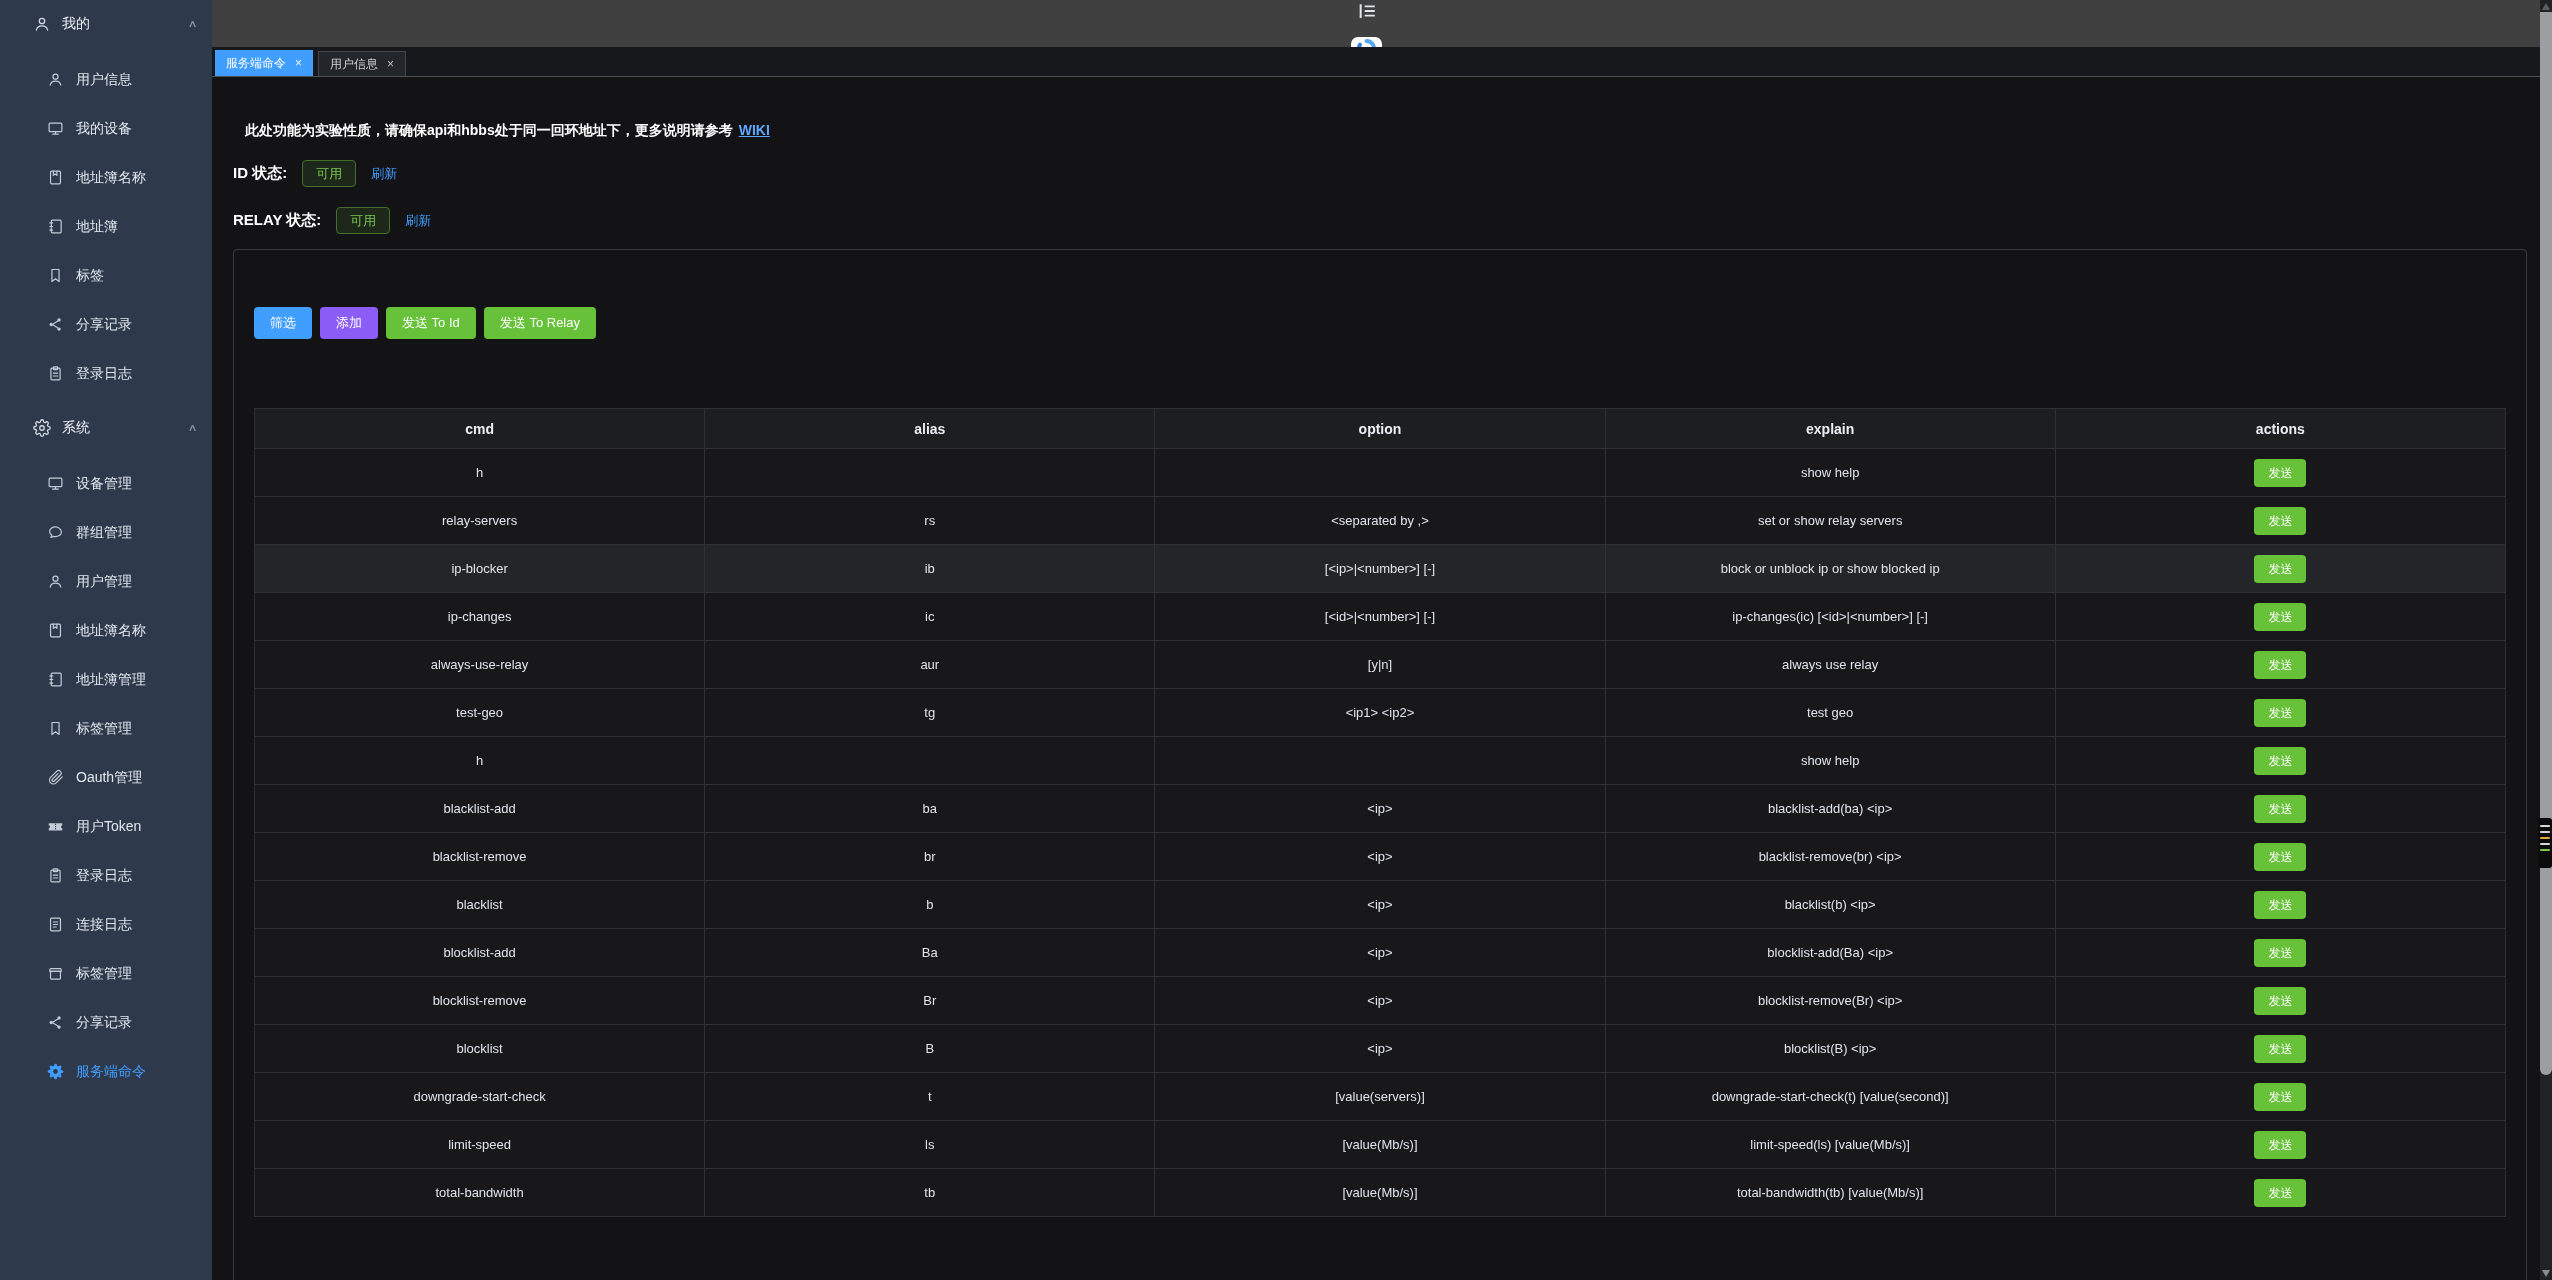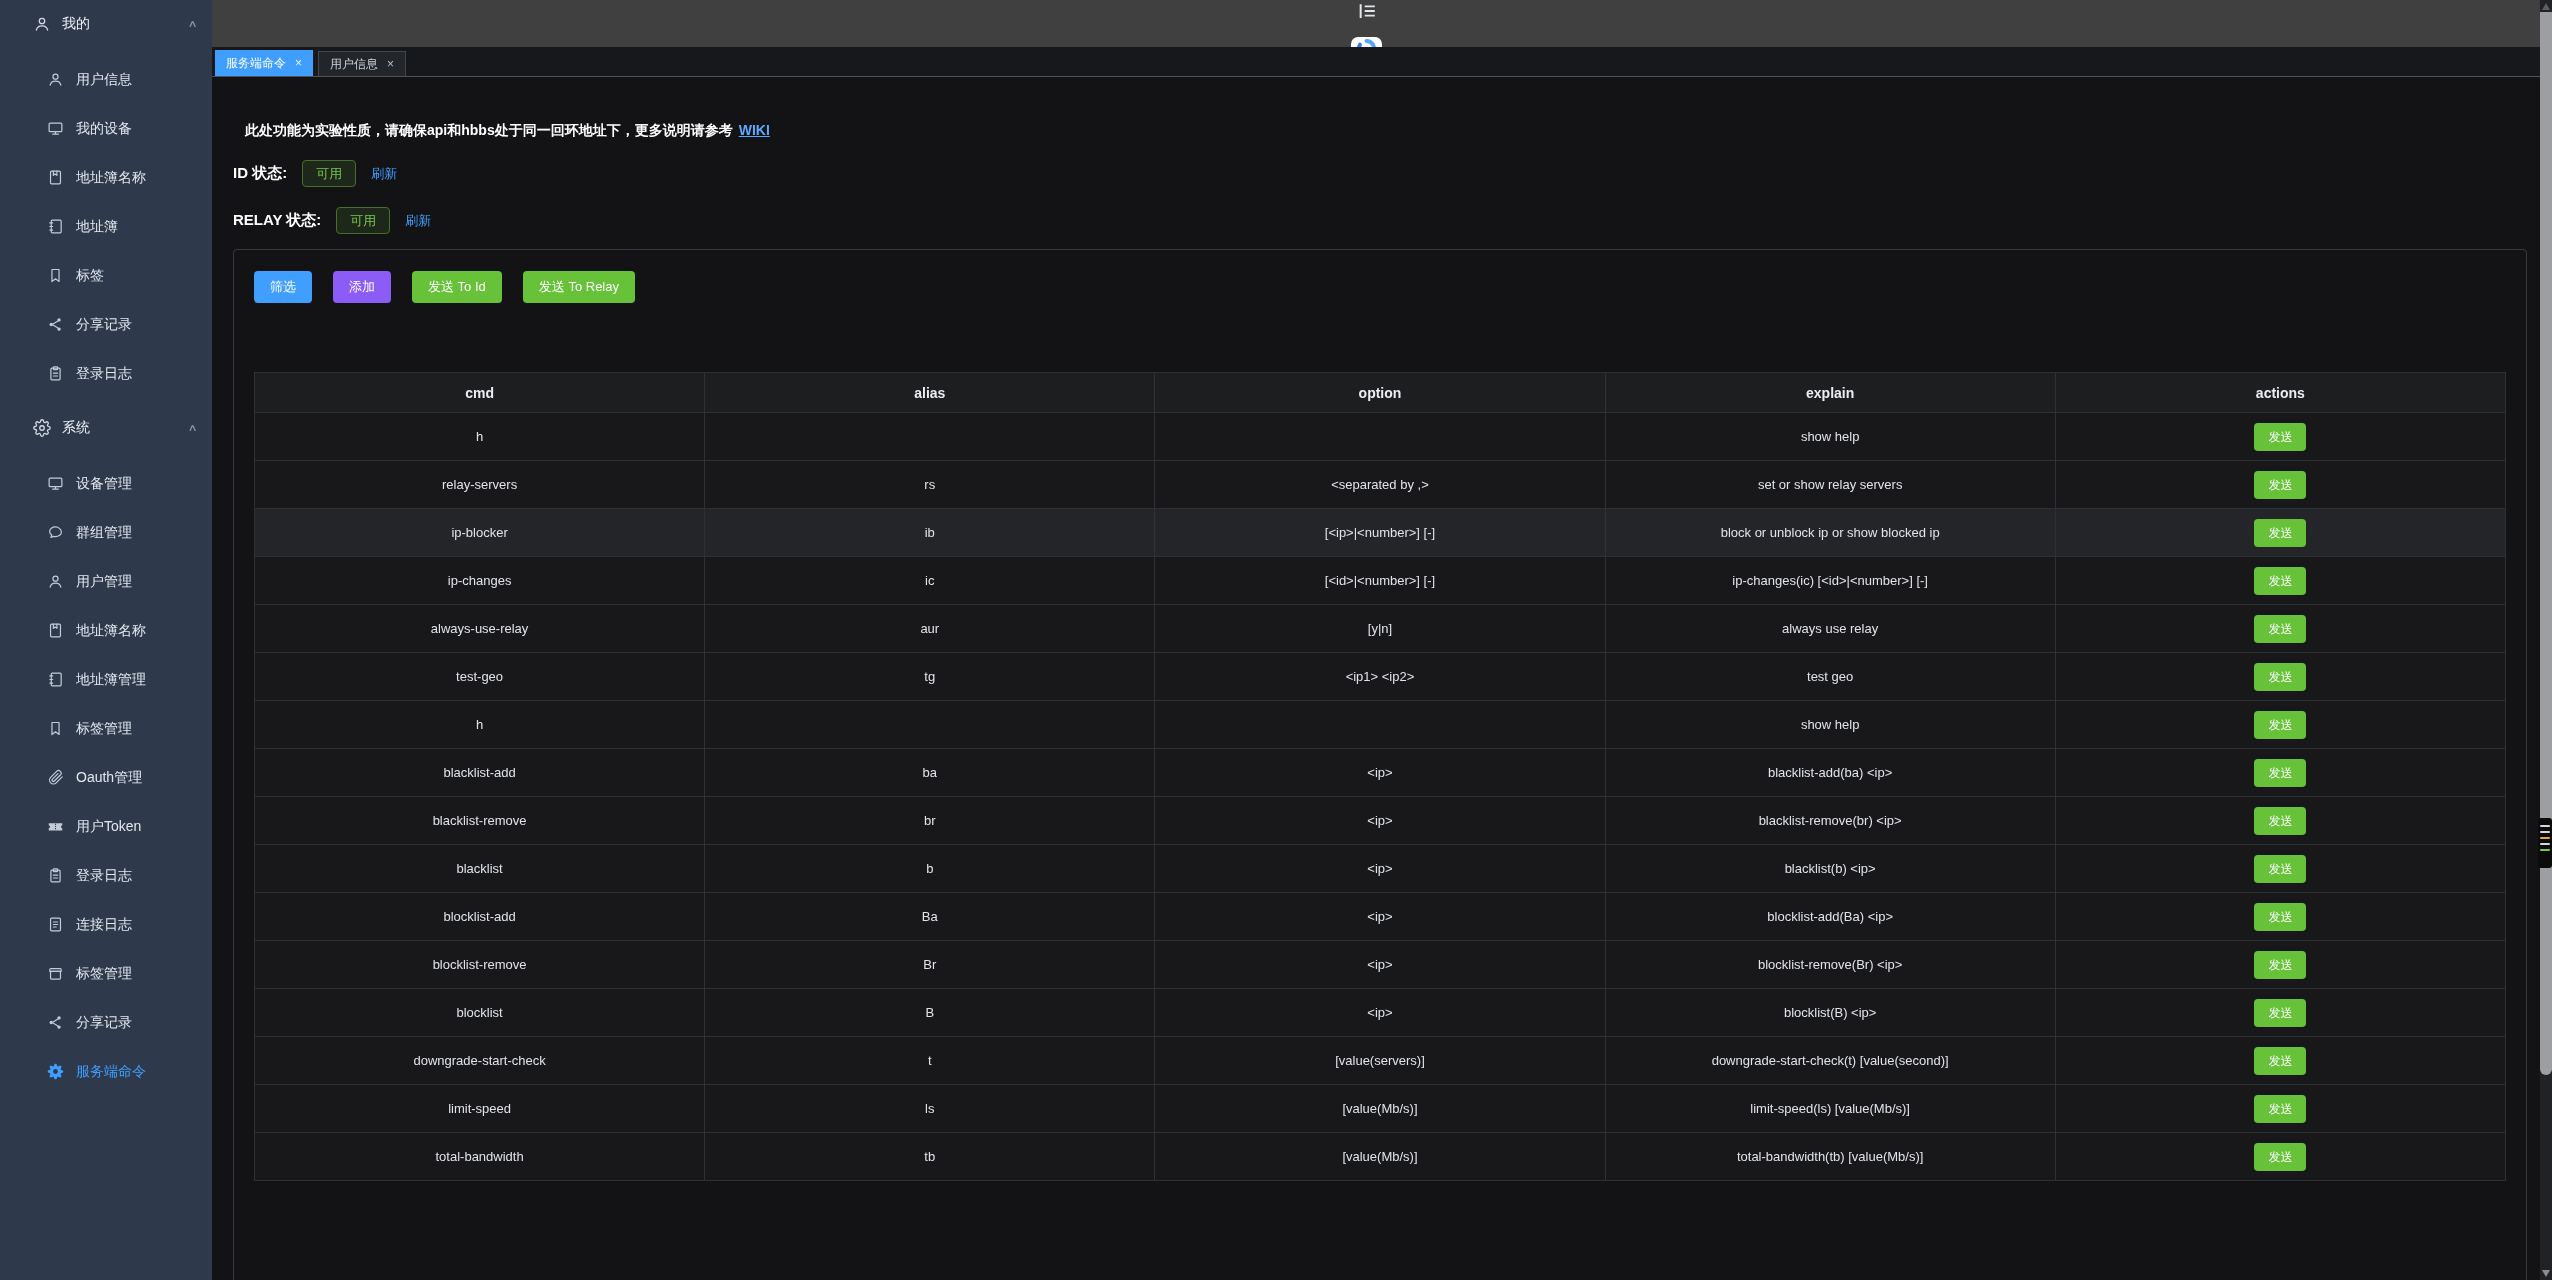--- a/index.html
+++ b/index.html
@@ -58,21 +58,21 @@
   .status-label { font-size:15px; font-weight:700; color:#ffffff; }
   .badge { font-size:13px; color:#7ac44e; background:rgba(103,194,58,.12); border:1px solid #456f2b; border-radius:4px; padding:6px 13px; line-height:1; }
   .refresh { font-size:13px; color:#409eff; cursor:pointer; }
 
   .vtabs { display:flex; margin-top:25px; }
   .vtab { height:40px; display:flex; align-items:center; padding:0 20px; font-size:14px; color:#e3e8ef; border:1px solid #3a3b3e; cursor:pointer; background:transparent; }
   .vtab + .vtab { border-left:none; }
   .vtab.active { color:#409eff; border-bottom-color:transparent; }
 
   .panel { margin-top:15px; border:1px solid #3a3b3e; border-radius:4px; padding:21px 20px 40px; height:1200px; }
-  .toolbar { display:flex; gap:21px; }
+  .toolbar { display:flex; gap:8px;margin-top:36px; }
   .btn { height:32px; padding:0 16px; border:none; border-radius:4px; font-size:13px; color:#fff; cursor:pointer; font-family:inherit; }
   .btn.primary { background:#409eff; }
   .btn.danger  { background:#8b5cf6; }
   .btn.success { background:#67c23a; }
 
   .cmd-table { margin-top:69px; width:100%; border-collapse:collapse; table-layout:fixed; }
   .cmd-table th { height:40px; background:#1d1e20; font-size:14px; font-weight:700; color:#eaedf2; border:1px solid #2f3033; text-align:center; }
   .cmd-table td { height:48px; background:#18181b; font-size:13px; color:#e0e4ea; text-align:center; border:1px solid #2f3033; padding:0 8px; overflow:hidden; white-space:nowrap; text-overflow:ellipsis; }
   .cmd-table tr.hl td { background:#242528; }
   .send-btn { background:#67c23a; color:#fff; border:none; border-radius:4px; padding:8px 14px; font-size:12px; cursor:pointer; font-family:inherit; line-height:1; }

